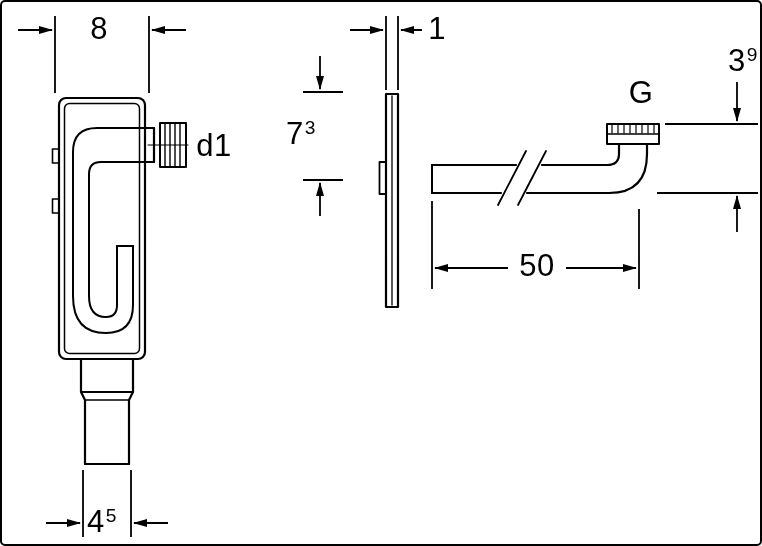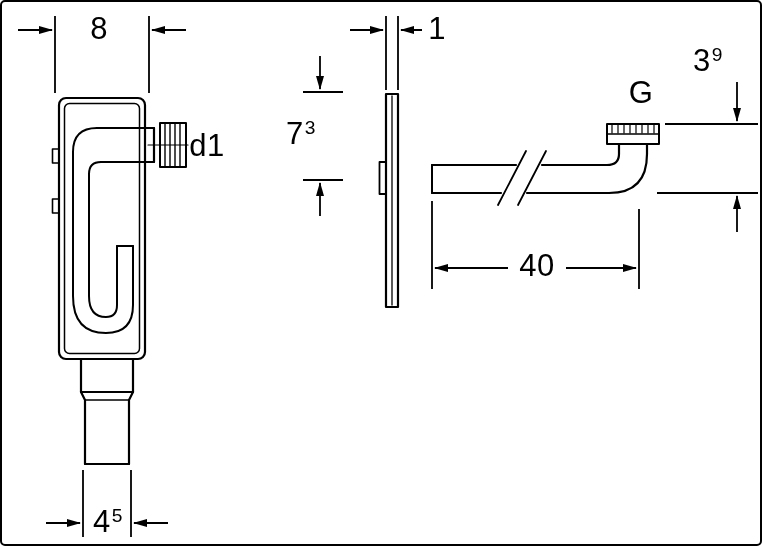--- a/index.html
+++ b/index.html
@@ -135,33 +135,33 @@
       <g>
         <path d="M 430,199 V 287 M 637,207 V 287"></path>
         <line x1="506" y1="266" x2="433" y2="266" marker-end="url(#ah)"></line>
         <line x1="564" y1="266" x2="634" y2="266" marker-end="url(#ah)"></line>
       </g>
     </g>
   </svg>
 
   <div class="lbl" style="left:97px; top:26px">8</div>
 
-  <div class="lbl" style="left:205px; top:143px">d1</div>
+  <div class="lbl" style="left:212px; top:143px">d1</div>
 
-  <div class="lbl" style="left:106px; top:519px">
+  <div class="lbl" style="left:100px; top:519px">
     <span>4</span><span class="sup">5</span>
   </div>
 
   <div class="lbl" style="left:435px; top:26px">1</div>
 
   <div class="lbl" style="left:299px; top:131px">
     <span>7</span><span class="sup">3</span>
   </div>
 
   <div class="lbl" style="left:639px; top:90px">G</div>
 
-  <div class="lbl" style="left:706px; top:58px">
+  <div class="lbl" style="left:741px; top:58px">
     <span>3</span><span class="sup">9</span>
   </div>
 
-  <div class="lbl" style="left:535px; top:263px">40</div>
+  <div class="lbl" style="left:535px; top:263px">50</div>
 
 </div>
 
 </body></html>

